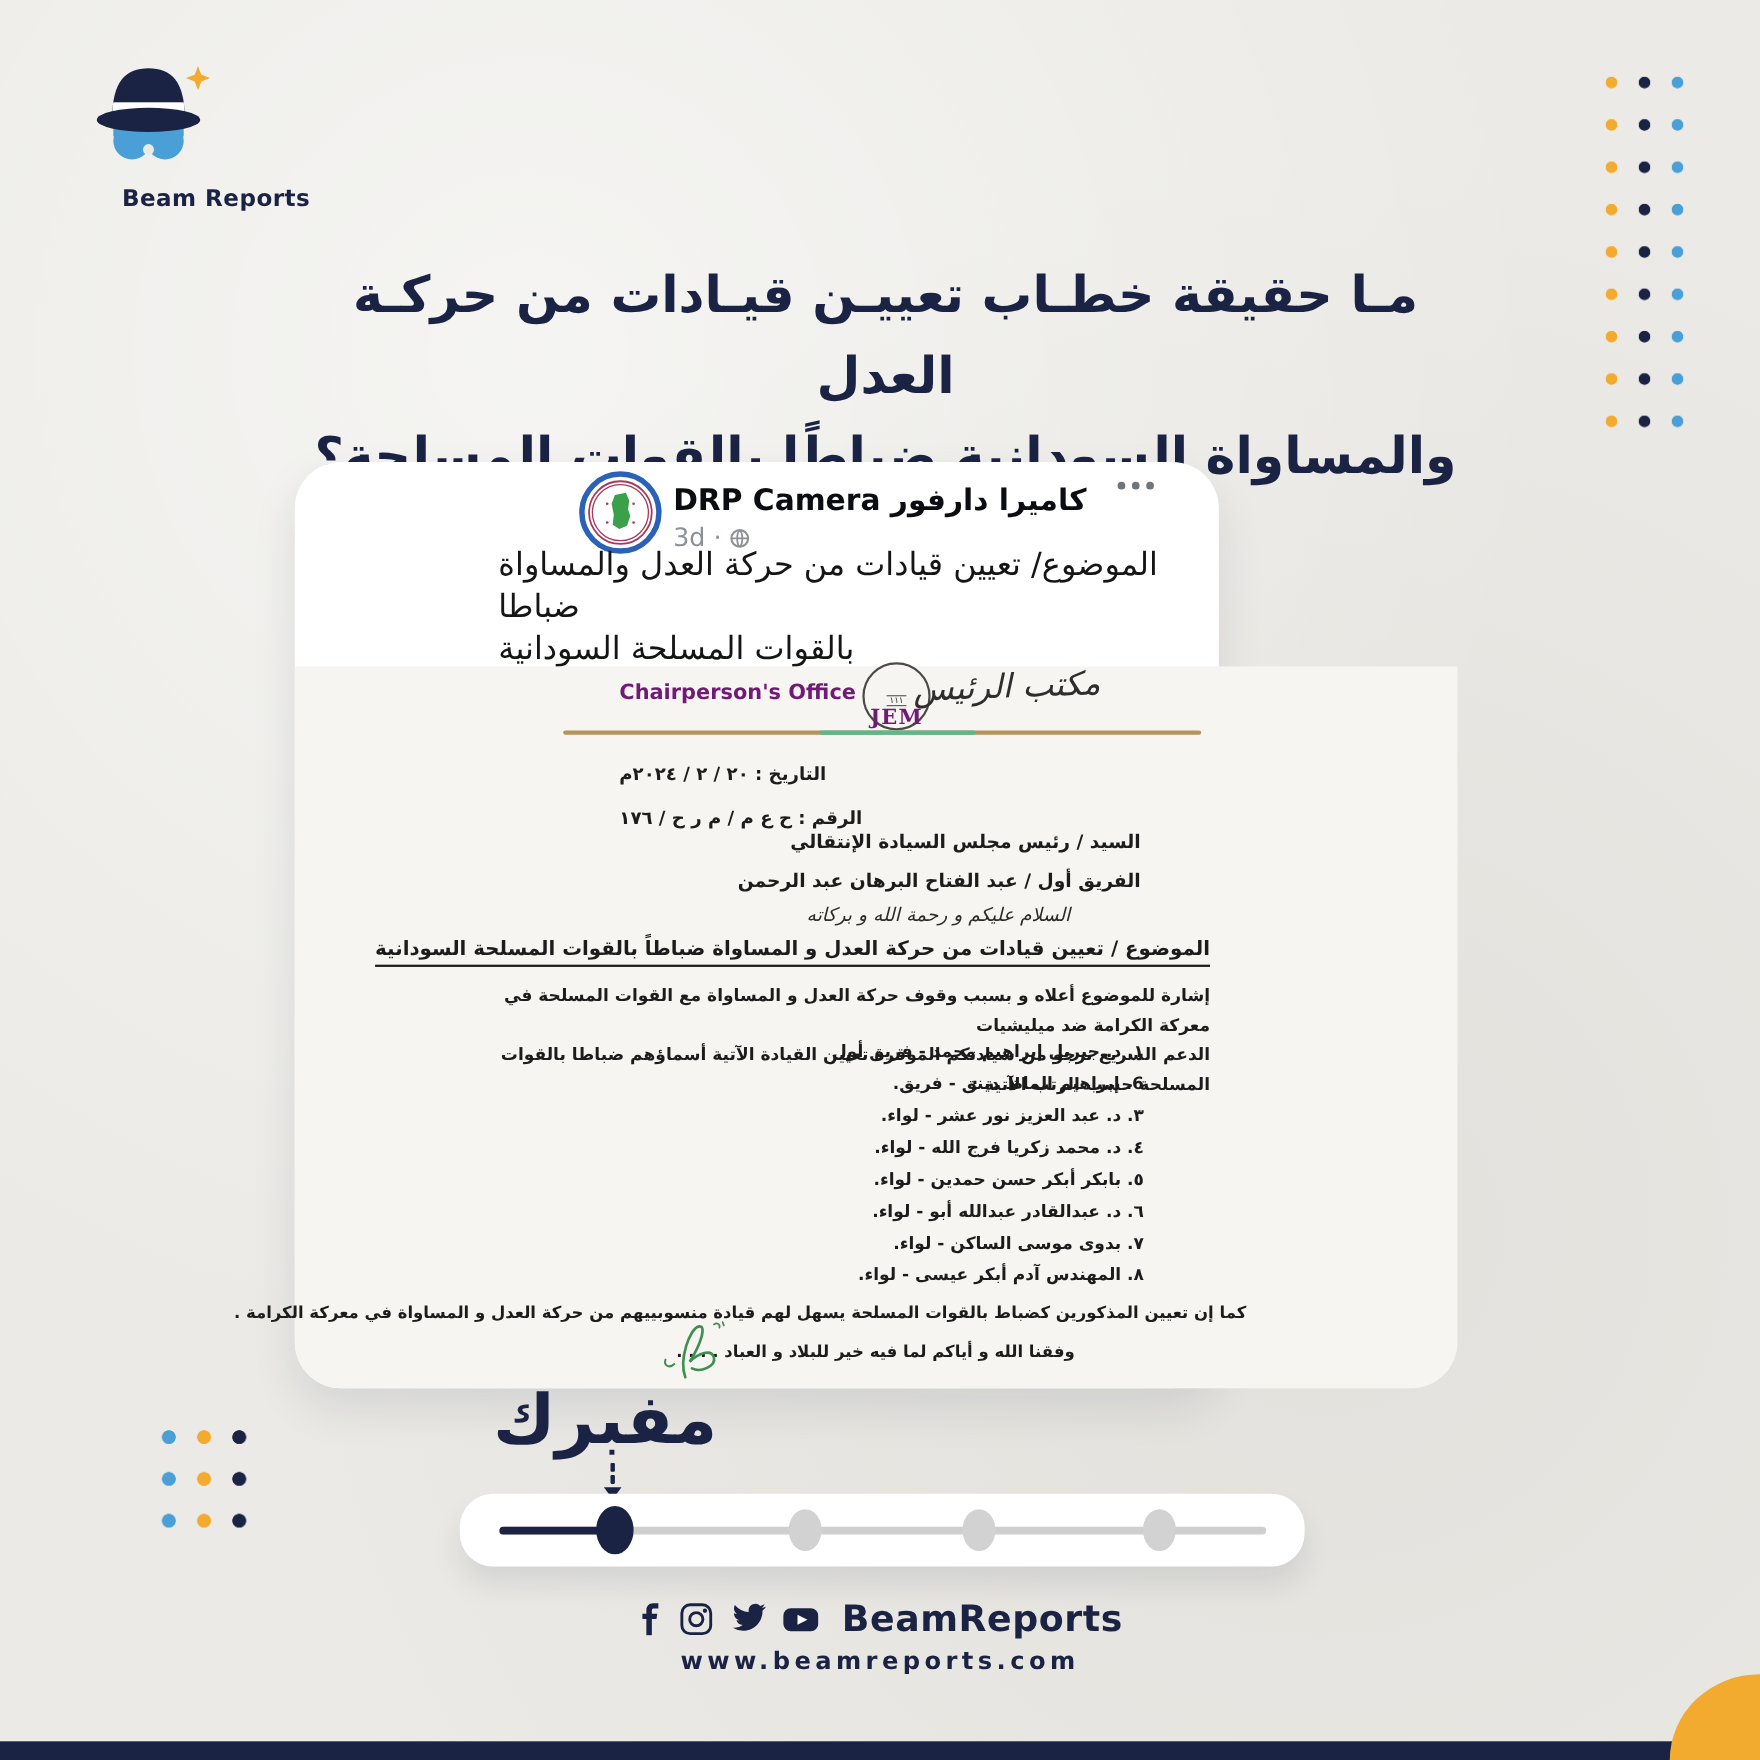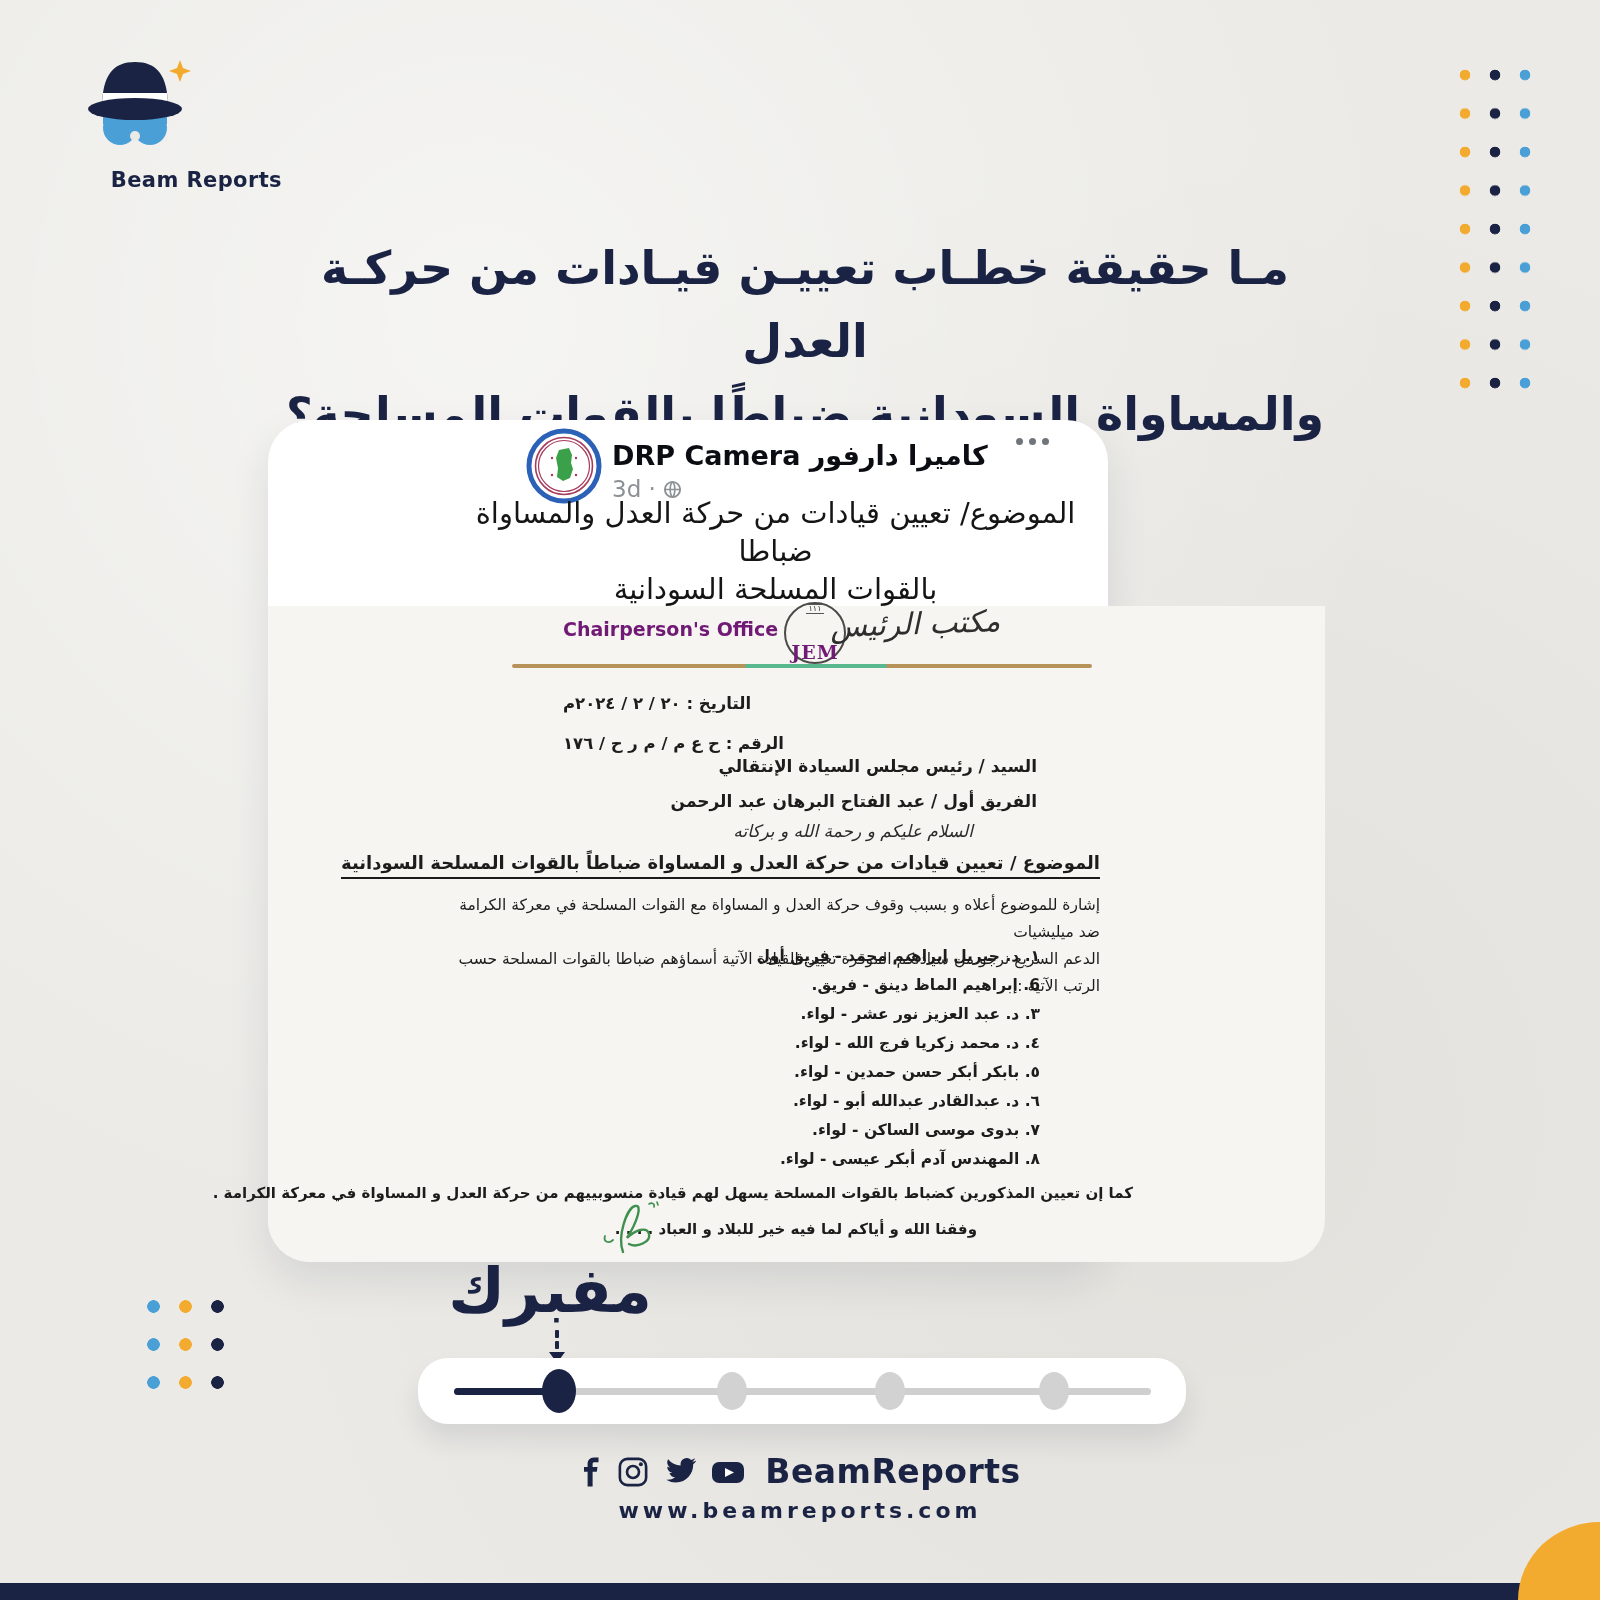--- a/index.html
+++ b/index.html
@@ -26,41 +26,41 @@
   .headline{left:285px;top:232px;width:1040px;text-align:center;direction:rtl;
     color:#1a2343;font-weight:bold;font-size:46px;line-height:73px;}
   
   .card{left:268px;top:420px;width:840px;height:842px;background:#ffffff;border-radius:42px;
     box-shadow:0 18px 40px rgba(30,38,70,.10);}
   .avatar{left:258px;top:8px;width:76px;height:76px;}
   .page-name{left:344px;top:20px;font-size:27px;font-weight:bold;color:#0b0d12;direction:ltr;white-space:nowrap;}
   .post-meta{left:344px;top:56px;display:flex;align-items:center;gap:7px;color:#8d9196;font-size:23px;}
   .post-menu{left:748px;top:18px;display:flex;gap:6px;}
   .post-menu i{width:7px;height:7px;border-radius:50%;background:#70757c;display:block;}
-  .post-text{left:185px;top:74px;width:645px;direction:rtl;text-align:center;
+  .post-text{left:185px;top:74px;width:645px;direction:rtl;text-align:left;
     font-size:29px;line-height:38px;color:#151515;}
   .hashtag{color:#4b69b6;}
   
   .letter{left:0;top:186px;width:1057px;height:656px;background:#f6f5f1;border-radius:0 0 42px 42px;color:#1c1c1c;}
   .lh-en{left:295px;top:12px;font-size:19px;font-weight:bold;color:#701a75;text-align:right;}
   .jem{left:516px;top:-4px;width:58px;height:58px;border:2px solid #4a4a48;border-radius:50%;
-    display:flex;flex-direction:column;align-items:center;justify-content:space-between;background:#f6f5f1;}
+    display:flex;flex-direction:column;align-items:center;justify-content:flex-end;background:#f6f5f1;}
   .jem .marks{font-size:8px;line-height:8px;color:#333;letter-spacing:2px;border-top:1px solid #555;border-bottom:1px solid #555;padding:0 3px;}
   .jem .jtxt{font-family:"DejaVu Serif",serif;font-size:19px;font-weight:bold;letter-spacing:1px;color:#701a75;line-height:20px;}
   .lh-ar{right:325px;top:0px;font-family:"DejaVu Serif",serif;font-style:italic;font-size:30px;color:#2e2e2e;transform:rotate(-2deg);direction:rtl;}
   .rule{left:244px;top:58px;width:580px;height:4px;background:#b7935a;border-radius:2px;}
   .rule-green{left:477px;top:58px;width:142px;height:4px;background:#58b98e;border-radius:2px;}
   .l-line{direction:rtl;font-weight:bold;white-space:nowrap;}
   .l-date{left:295px;top:88px;font-size:16.5px;}
   .l-ref{left:295px;top:128px;font-size:16.5px;}
   .l-to1{right:288px;top:150px;font-size:17px;}
   .l-to2{right:288px;top:185px;font-size:17px;}
   .l-greet{right:352px;top:215px;font-family:"DejaVu Serif",serif;font-style:italic;font-weight:normal;font-size:17px;color:#2b2b2b;direction:rtl;}
   .l-subject{right:225px;top:246px;font-size:18px;font-weight:bold;direction:rtl;border-bottom:2px solid #1a1a1a;padding-bottom:4px;white-space:nowrap;}
-  .l-body{right:225px;top:286px;width:660px;direction:rtl;text-align:right;font-size:15.5px;font-weight:normal;line-height:27px;}
+  .l-body{right:225px;top:286px;width:660px;direction:rtl;text-align:right;font-size:15.5px;font-weight:bold;line-height:27px;}
   .l-items{right:285px;top:342px;display:flex;flex-direction:column;gap:13px;direction:rtl;text-align:right;
     font-size:15.5px;font-weight:bold;line-height:16px;}
   .l-close1{right:192px;top:578px;font-size:15px;}
   .l-close2{right:348px;top:614px;font-size:15px;}
   .signature{left:325px;top:590px;}
   
   .verdict{left:452px;top:1258px;width:200px;text-align:center;direction:rtl;
     font-size:62px;font-weight:bold;color:#1a2343;line-height:66px;}
   .v-arrow{left:549px;top:1330px;width:16px;display:flex;flex-direction:column;align-items:center;gap:3px;}
   .v-arrow .dash{width:4px;height:8px;background:#1a2343;border-radius:1px;}

